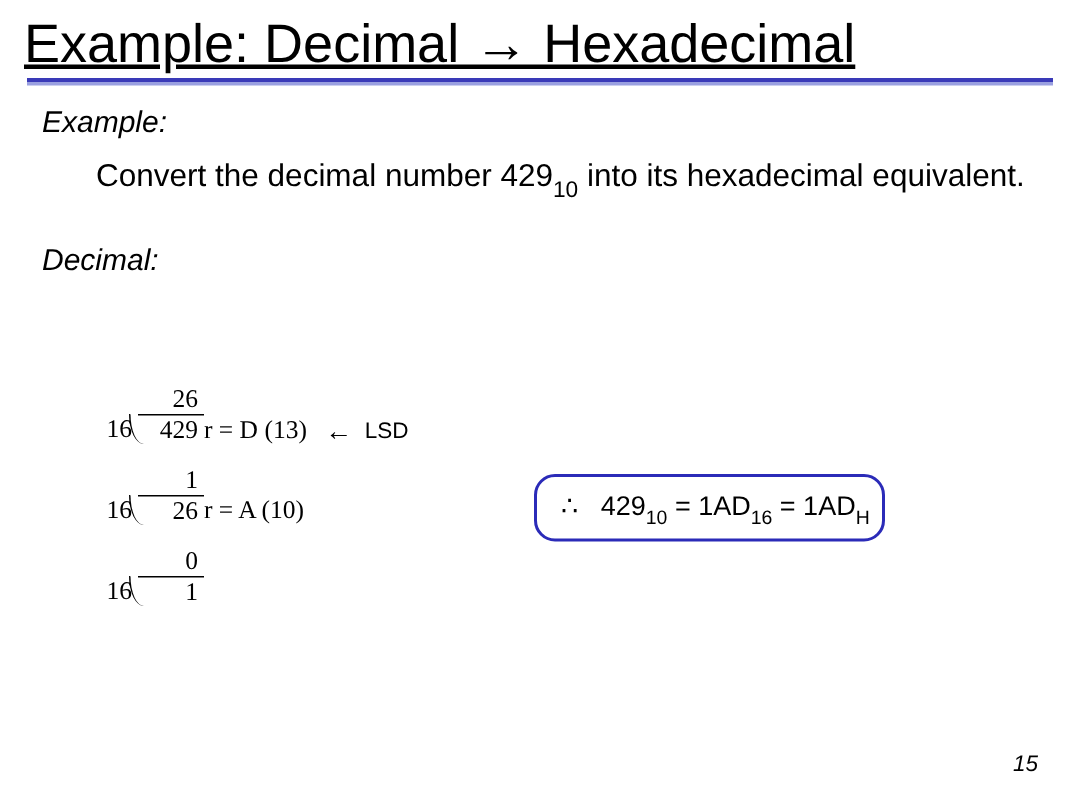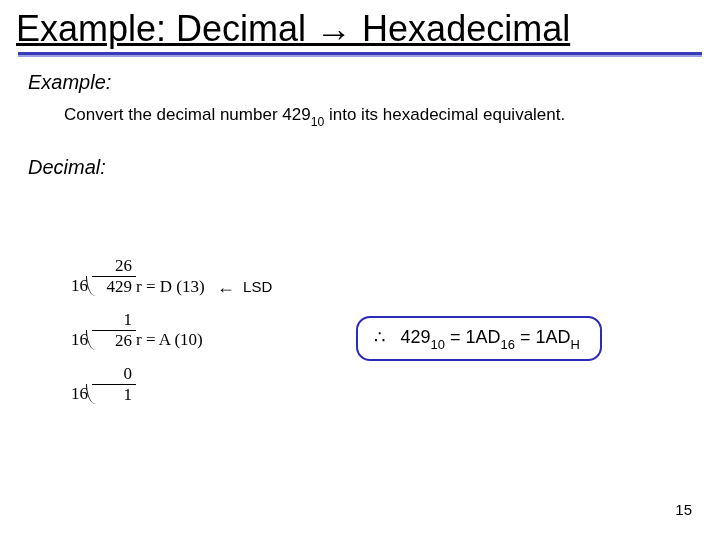--- a/index.html
+++ b/index.html
@@ -22,21 +22,21 @@
     margin: 0 18px 0 18px;
     height: 5px;
     background: linear-gradient(to bottom, #3a3ab8 0%, #3a3ab8 60%, #9aa0e0 60%, #9aa0e0 100%);
   }
   .section-label {
     font-style: italic;
     font-size: 20px;
     margin: 14px 0 8px 28px;
   }
   .prompt {
-    font-size: 17px;
+    font-size: 21px;
     margin: 4px 0 0 64px;
     line-height: 1.5;
   }
   .sub {
     font-size: 0.72em;
     vertical-align: sub;
     position: relative;
     top: 0.1em;
   }
   .work {
@@ -99,32 +99,33 @@
   .annot {
     font-family: Arial, sans-serif;
     font-size: 15px;
   }
   .result-box {
     position: absolute;
     left: 356px;
     top: 316px;
     border: 2px solid #2b2bb8;
     border-radius: 14px;
-    padding: 8px 20px 8px 16px;
+    padding: 8px 8px 8px 16px;
     font-size: 18px;
   }
   .therefore {
     font-family: "Times New Roman", serif;
     margin-right: 10px;
   }
   .pageno {
     position: absolute;
     right: 28px;
     bottom: 22px;
     font-size: 15px;
+    font-style: italic;
   }
 </style>
 </head>
 <body>
 
 <div class="title">Example: Decimal → Hexadecimal</div>
 <div class="title-rule"></div>
 
 <div class="section-label">Example:</div>
 

